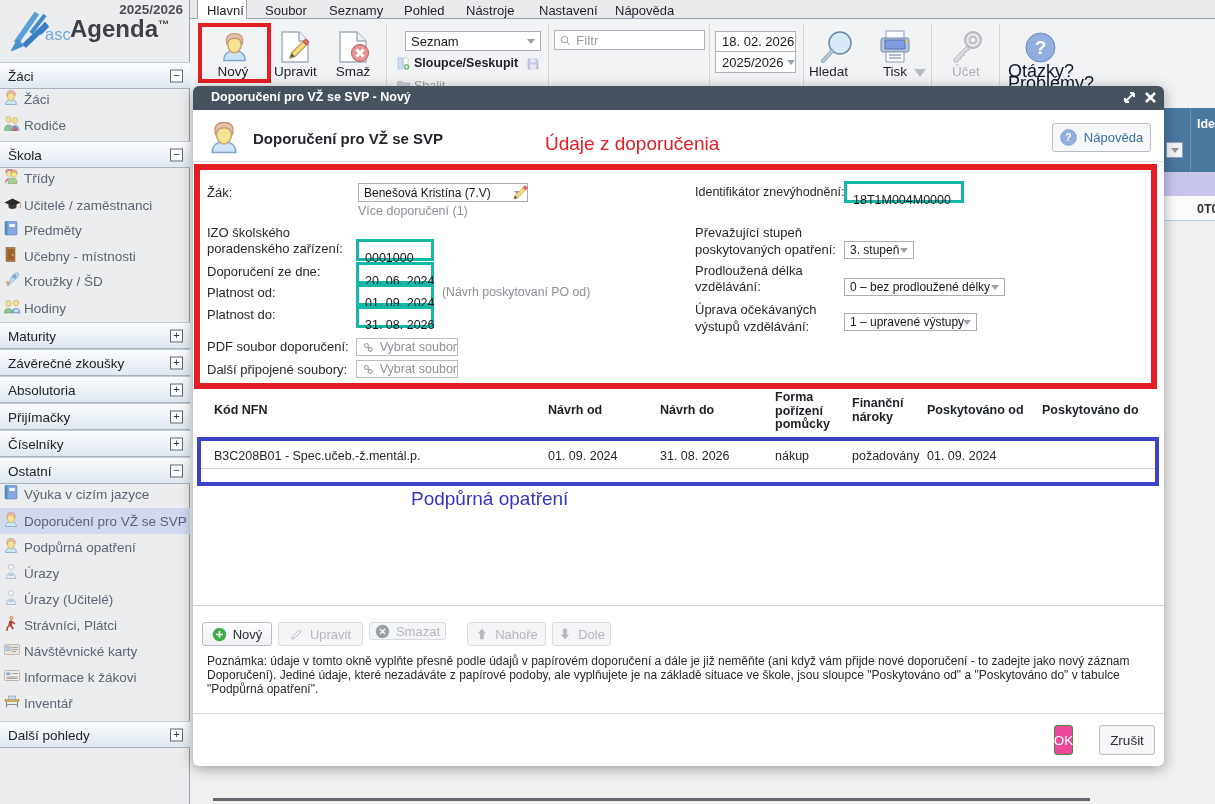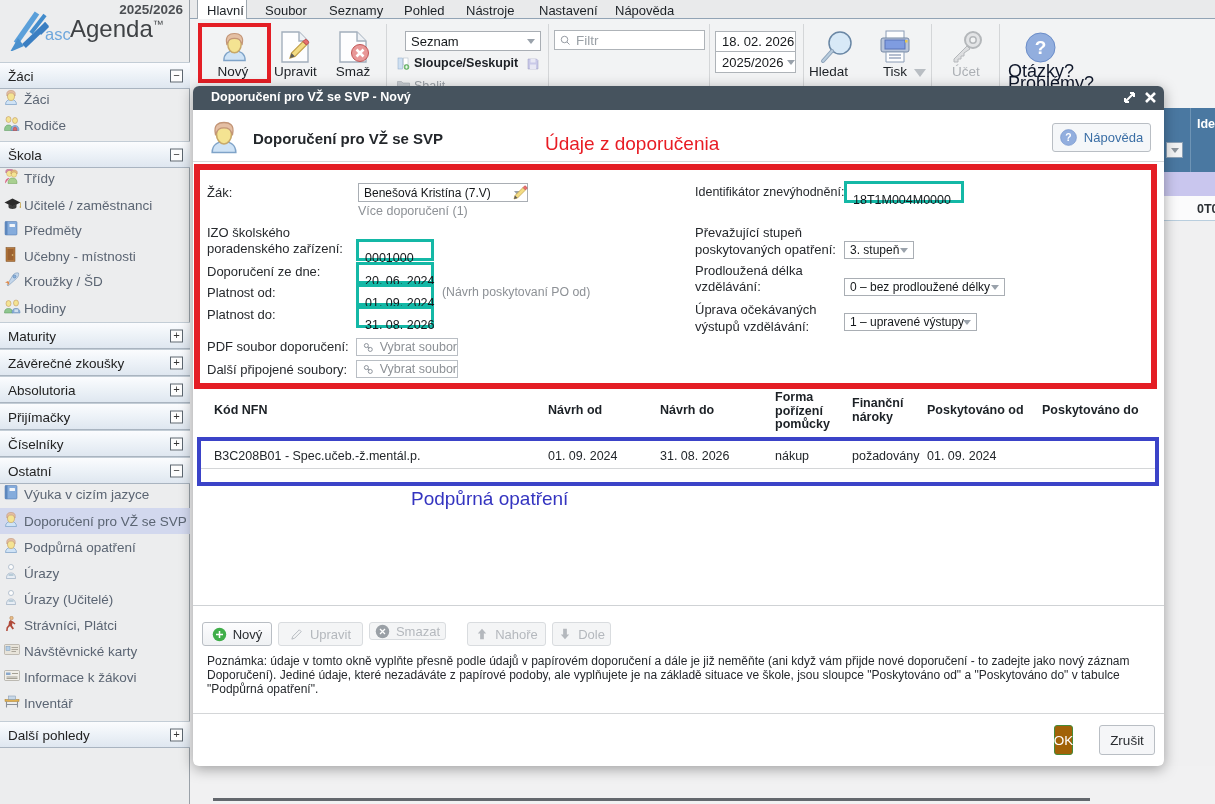--- a/index.html
+++ b/index.html
@@ -146,21 +146,21 @@
 <svg class="a" style="left:1025px;top:32px" width="31" height="31" viewBox="0 0 31 31">
     <circle cx="15.5" cy="15.5" r="14.5" fill="#92aede" stroke="#6a8cc8"></circle>
     <text x="15.5" y="22" text-anchor="middle" font-size="19" font-weight="bold" fill="#fff" font-family="Liberation Sans">?</text>
   </svg>
 <div class="a" style="left:1008px;top:65px;width:66px;font-size:18px;color:#0f172a;line-height:12px">Otázky?<br>Problémy?</div>
 
 <div class="a" style="left:0;top:0;width:190px;height:804px;background:#ecedee;border-right:1px solid #9aa1a8;box-sizing:border-box">
   <div class="a" style="right:6px;top:2px;font-size:13.5px;font-weight:bold;color:#4c4f53">2025/2026</div>
 
   <div class="a" style="left:45px;top:25px;font-size:16.5px;color:#6fa7dc">asc</div>
-  <div class="a" style="left:70px;top:15px;font-size:24px;font-weight:normal;color:#3f4245;letter-spacing:0px">Agenda<span style="font-size:11px;vertical-align:9px">™</span></div>
+  <div class="a" style="left:70px;top:15px;font-size:24px;font-weight:bold;color:#3f4245;letter-spacing:0px">Agenda<span style="font-size:11px;vertical-align:9px">™</span></div>
   <svg class="a" style="left:5px;top:3px" width="48" height="48" viewBox="0 0 48 48">
     <path d="M11 40 L32 10" stroke="#5ba0da" stroke-width="5.5" fill="none"></path>
     <path d="M26 30 L40 12" stroke="#428ccc" stroke-width="4" fill="none"></path>
     <path d="M19 43 L42 21" stroke="#3b7fc2" stroke-width="5.5" fill="none"></path>
     <path d="M40 19 L44 24 L36 32 L33 28 Z" fill="#3b7fc2"></path>
     <path d="M13 35 L19 43 L5 49 Z" fill="#4a90cd"></path>
   </svg>
 </div>
 
 <div id="sb">
@@ -493,15 +493,15 @@
   </div>
   <div class="btn dis" style="left:359px;top:536px;width:59px;height:24px">
     <svg width="14" height="14" viewBox="0 0 30 30" style="margin-right:6px">
         <path d="M15 26L6 16h5V4h8v12h5z" fill="#b4b8bd"></path>
       </svg>Dole
   </div>
 
   <div class="a" style="left:14px;top:568px;font-size:12px;color:#26292d;line-height:14px;white-space:nowrap">Poznámka: údaje v tomto okně vyplňte přesně podle údajů v papírovém doporučení a dále je již neměňte (ani když vám přijde nové doporučení - to zadejte jako nový záznam<br>Doporučení). Jediné údaje, které nezadáváte z papírové podoby, ale vyplňujete je na základě situace ve škole, jsou sloupce "Poskytováno od" a "Poskytováno do" v tabulce<br>"Podpůrná opatření".</div>
 
   <div class="a" style="left:0;top:627px;width:971px;height:1px;background:#d4d6d8"></div>
-  <div class="a" style="left:861px;top:639px;width:19px;height:30px;background:#a16207;border:1px solid #458a39;border-radius:3px;box-sizing:border-box;display:flex;align-items:center;justify-content:center;font-size:13.5px;color:#fff">OK</div>
+  <div class="a" style="left:861px;top:639px;width:19px;height:30px;background:#ec4899;border:1px solid #458a39;border-radius:3px;box-sizing:border-box;display:flex;align-items:center;justify-content:center;font-size:13.5px;color:#fff">OK</div>
   <div class="btn" style="left:906px;top:639px;width:56px;height:30px;font-size:13.5px;background:#f5f6f8">Zrušit</div>
 </div>
 
 </body></html>

